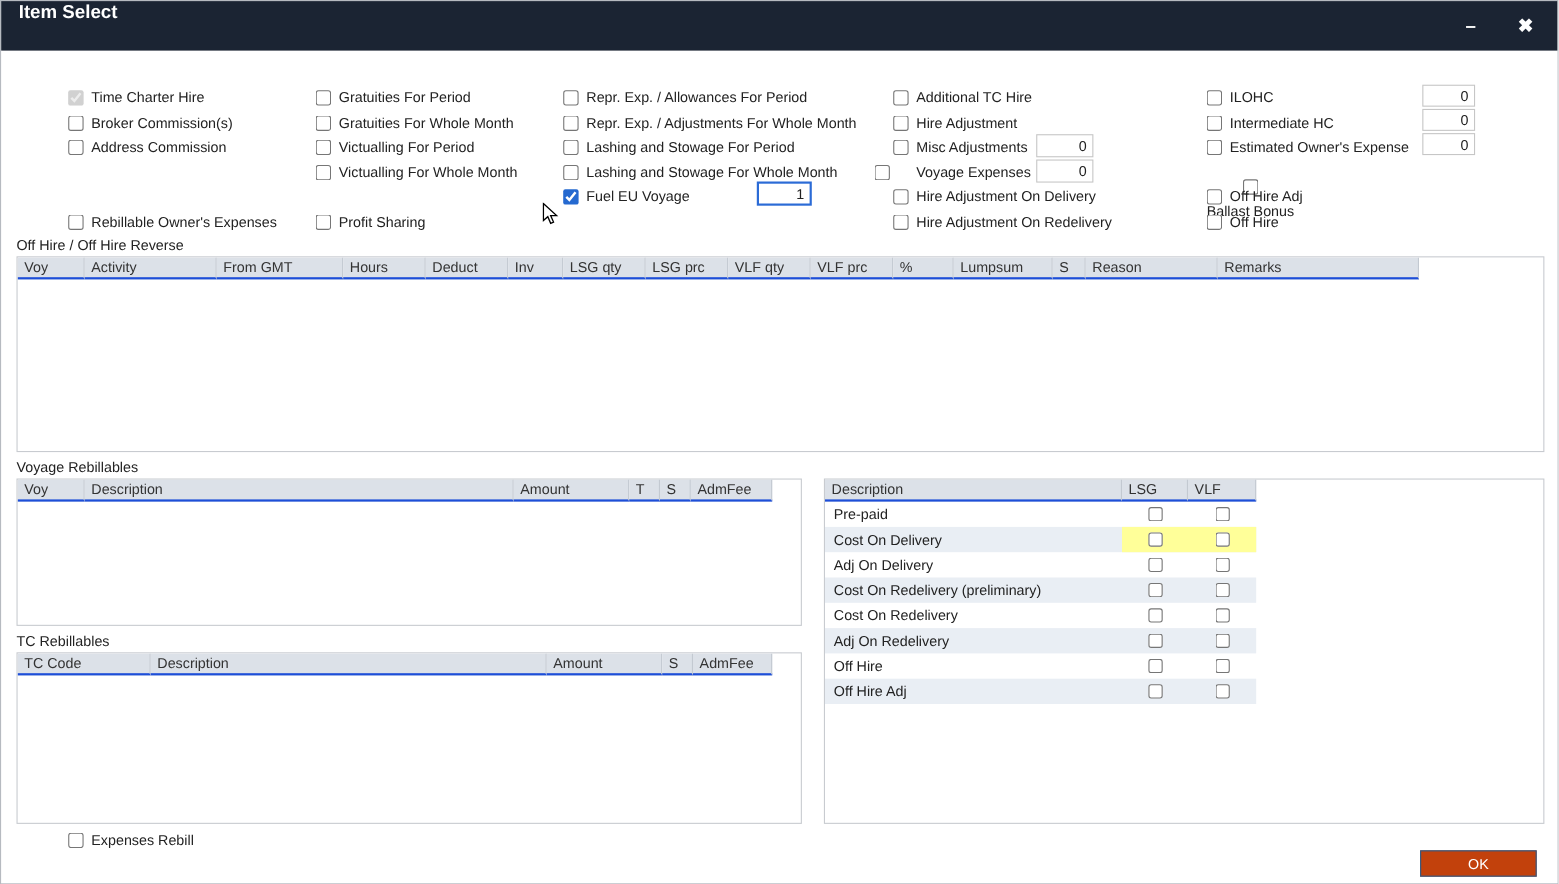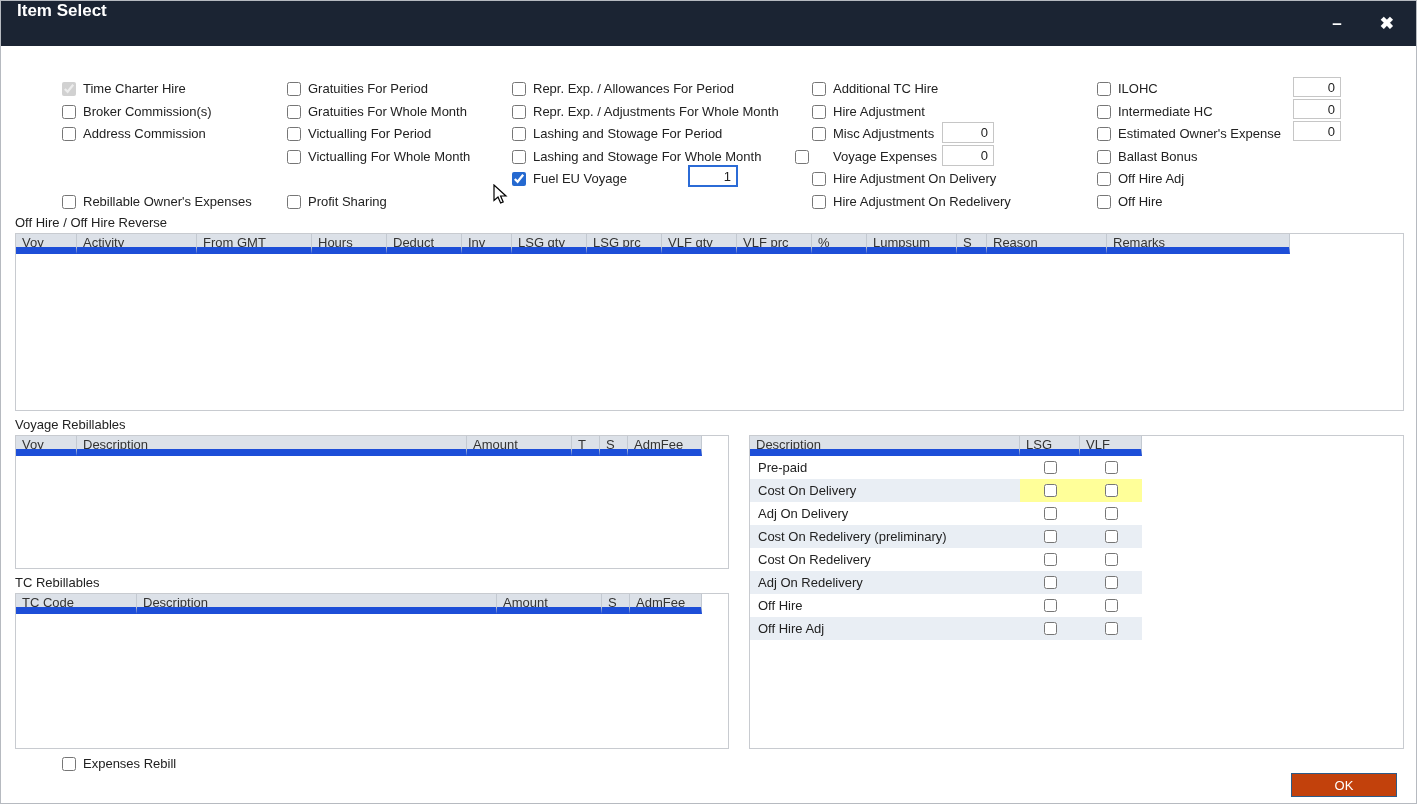--- a/index.html
+++ b/index.html
@@ -69,21 +69,21 @@
   .tbl {
     position: absolute;
     border: 1px solid #c8cbd0;
     background: #fff;
     overflow: hidden;
   }
   .tbl-header { display: flex; height: 20px; }
   .th {
     background: #dce1e8;
     border-right: 1px solid #c3c9d1;
-    border-bottom: 7px solid #1d4ed8;
+    border-bottom: 2px solid #1d4ed8;
     font-size: 13px;
     color: #333;
     padding: 1px 0 0 6px;
     overflow: hidden;
     white-space: nowrap;
     flex: 0 0 auto;
   }
 
   
   .cost-rows { width: 392px; }
@@ -212,21 +212,21 @@
     <span>ILOHC</span>
   </label>
   <label class="cb-item" style="left:1070px; top:102px;">
     <input type="checkbox" style="">
     <span>Intermediate HC</span>
   </label>
   <label class="cb-item" style="left:1070px; top:124px;">
     <input type="checkbox" style="">
     <span>Estimated Owner's Expense</span>
   </label>
-  <label class="cb-item" style="left:1070px; top:147px;">
+  <label class="cb-item" style="left:1070px; top:162px;flex-direction:column;">
     <input type="checkbox" style="">
     <span>Ballast Bonus</span>
   </label>
   <label class="cb-item" style="left:1070px; top:169px;">
     <input type="checkbox" style="">
     <span>Off Hire Adj</span>
   </label>
   <label class="cb-item" style="left:1070px; top:192px;">
     <input type="checkbox" style="">
     <span>Off Hire</span>

